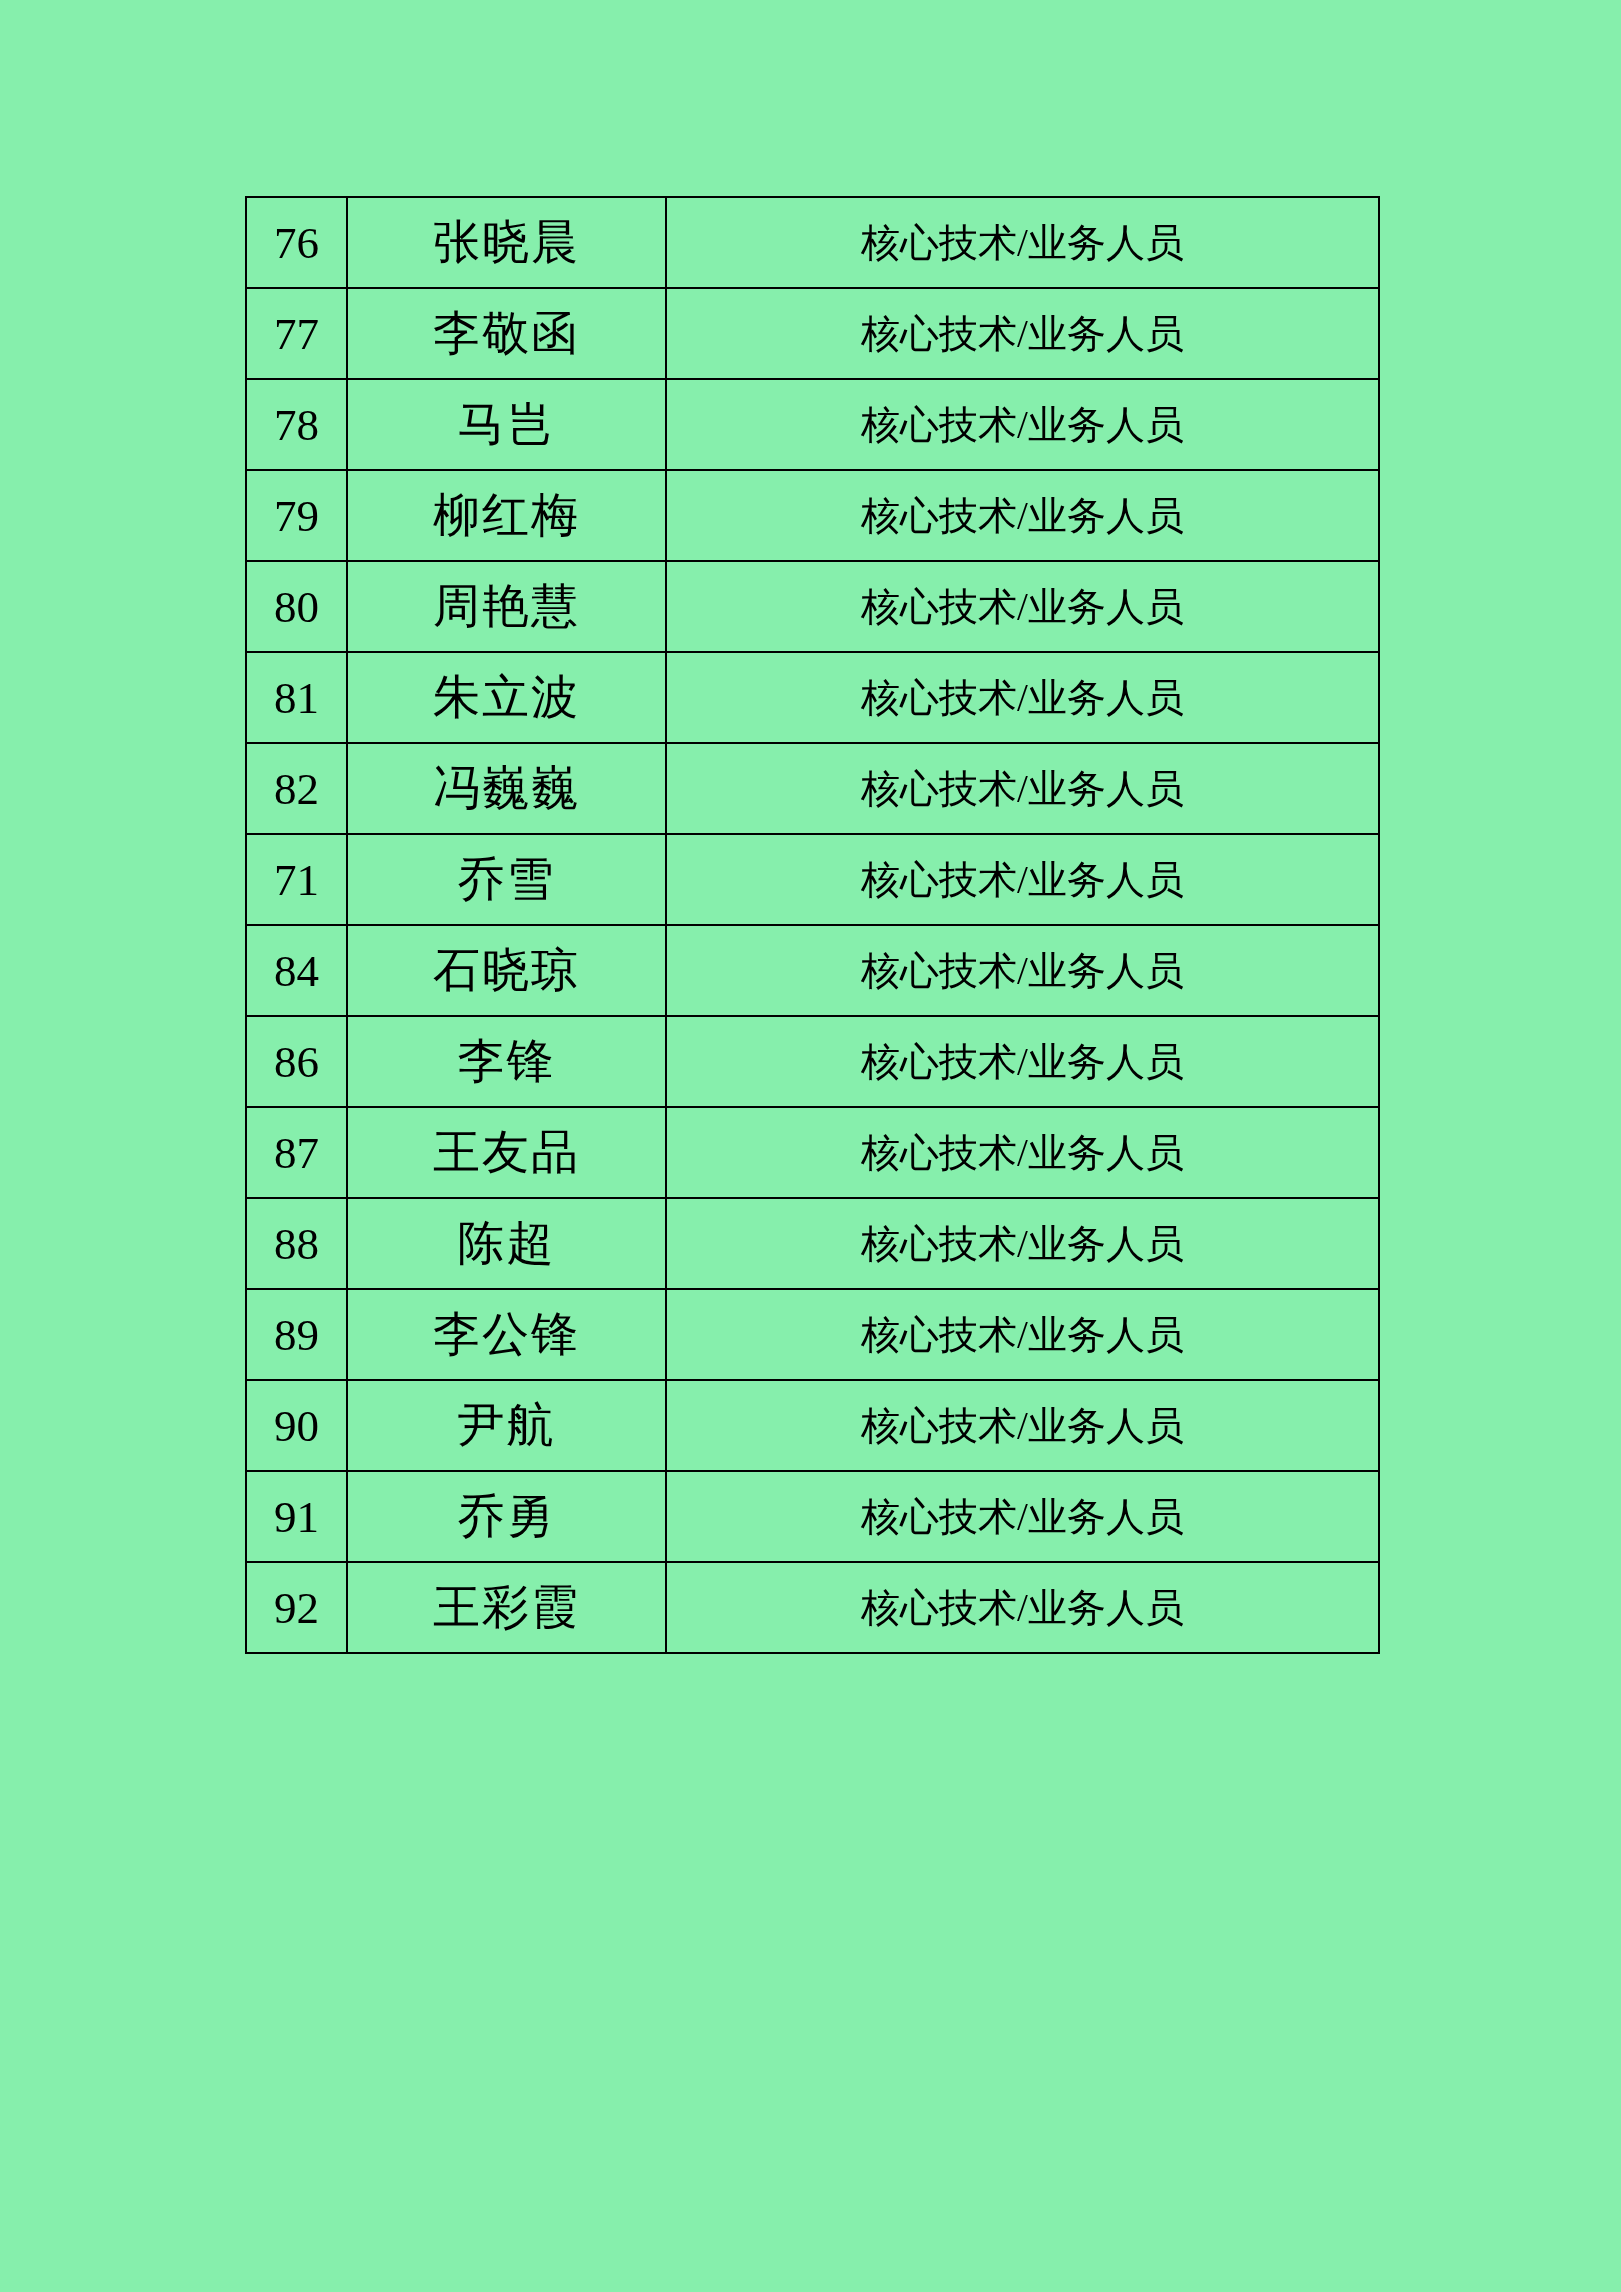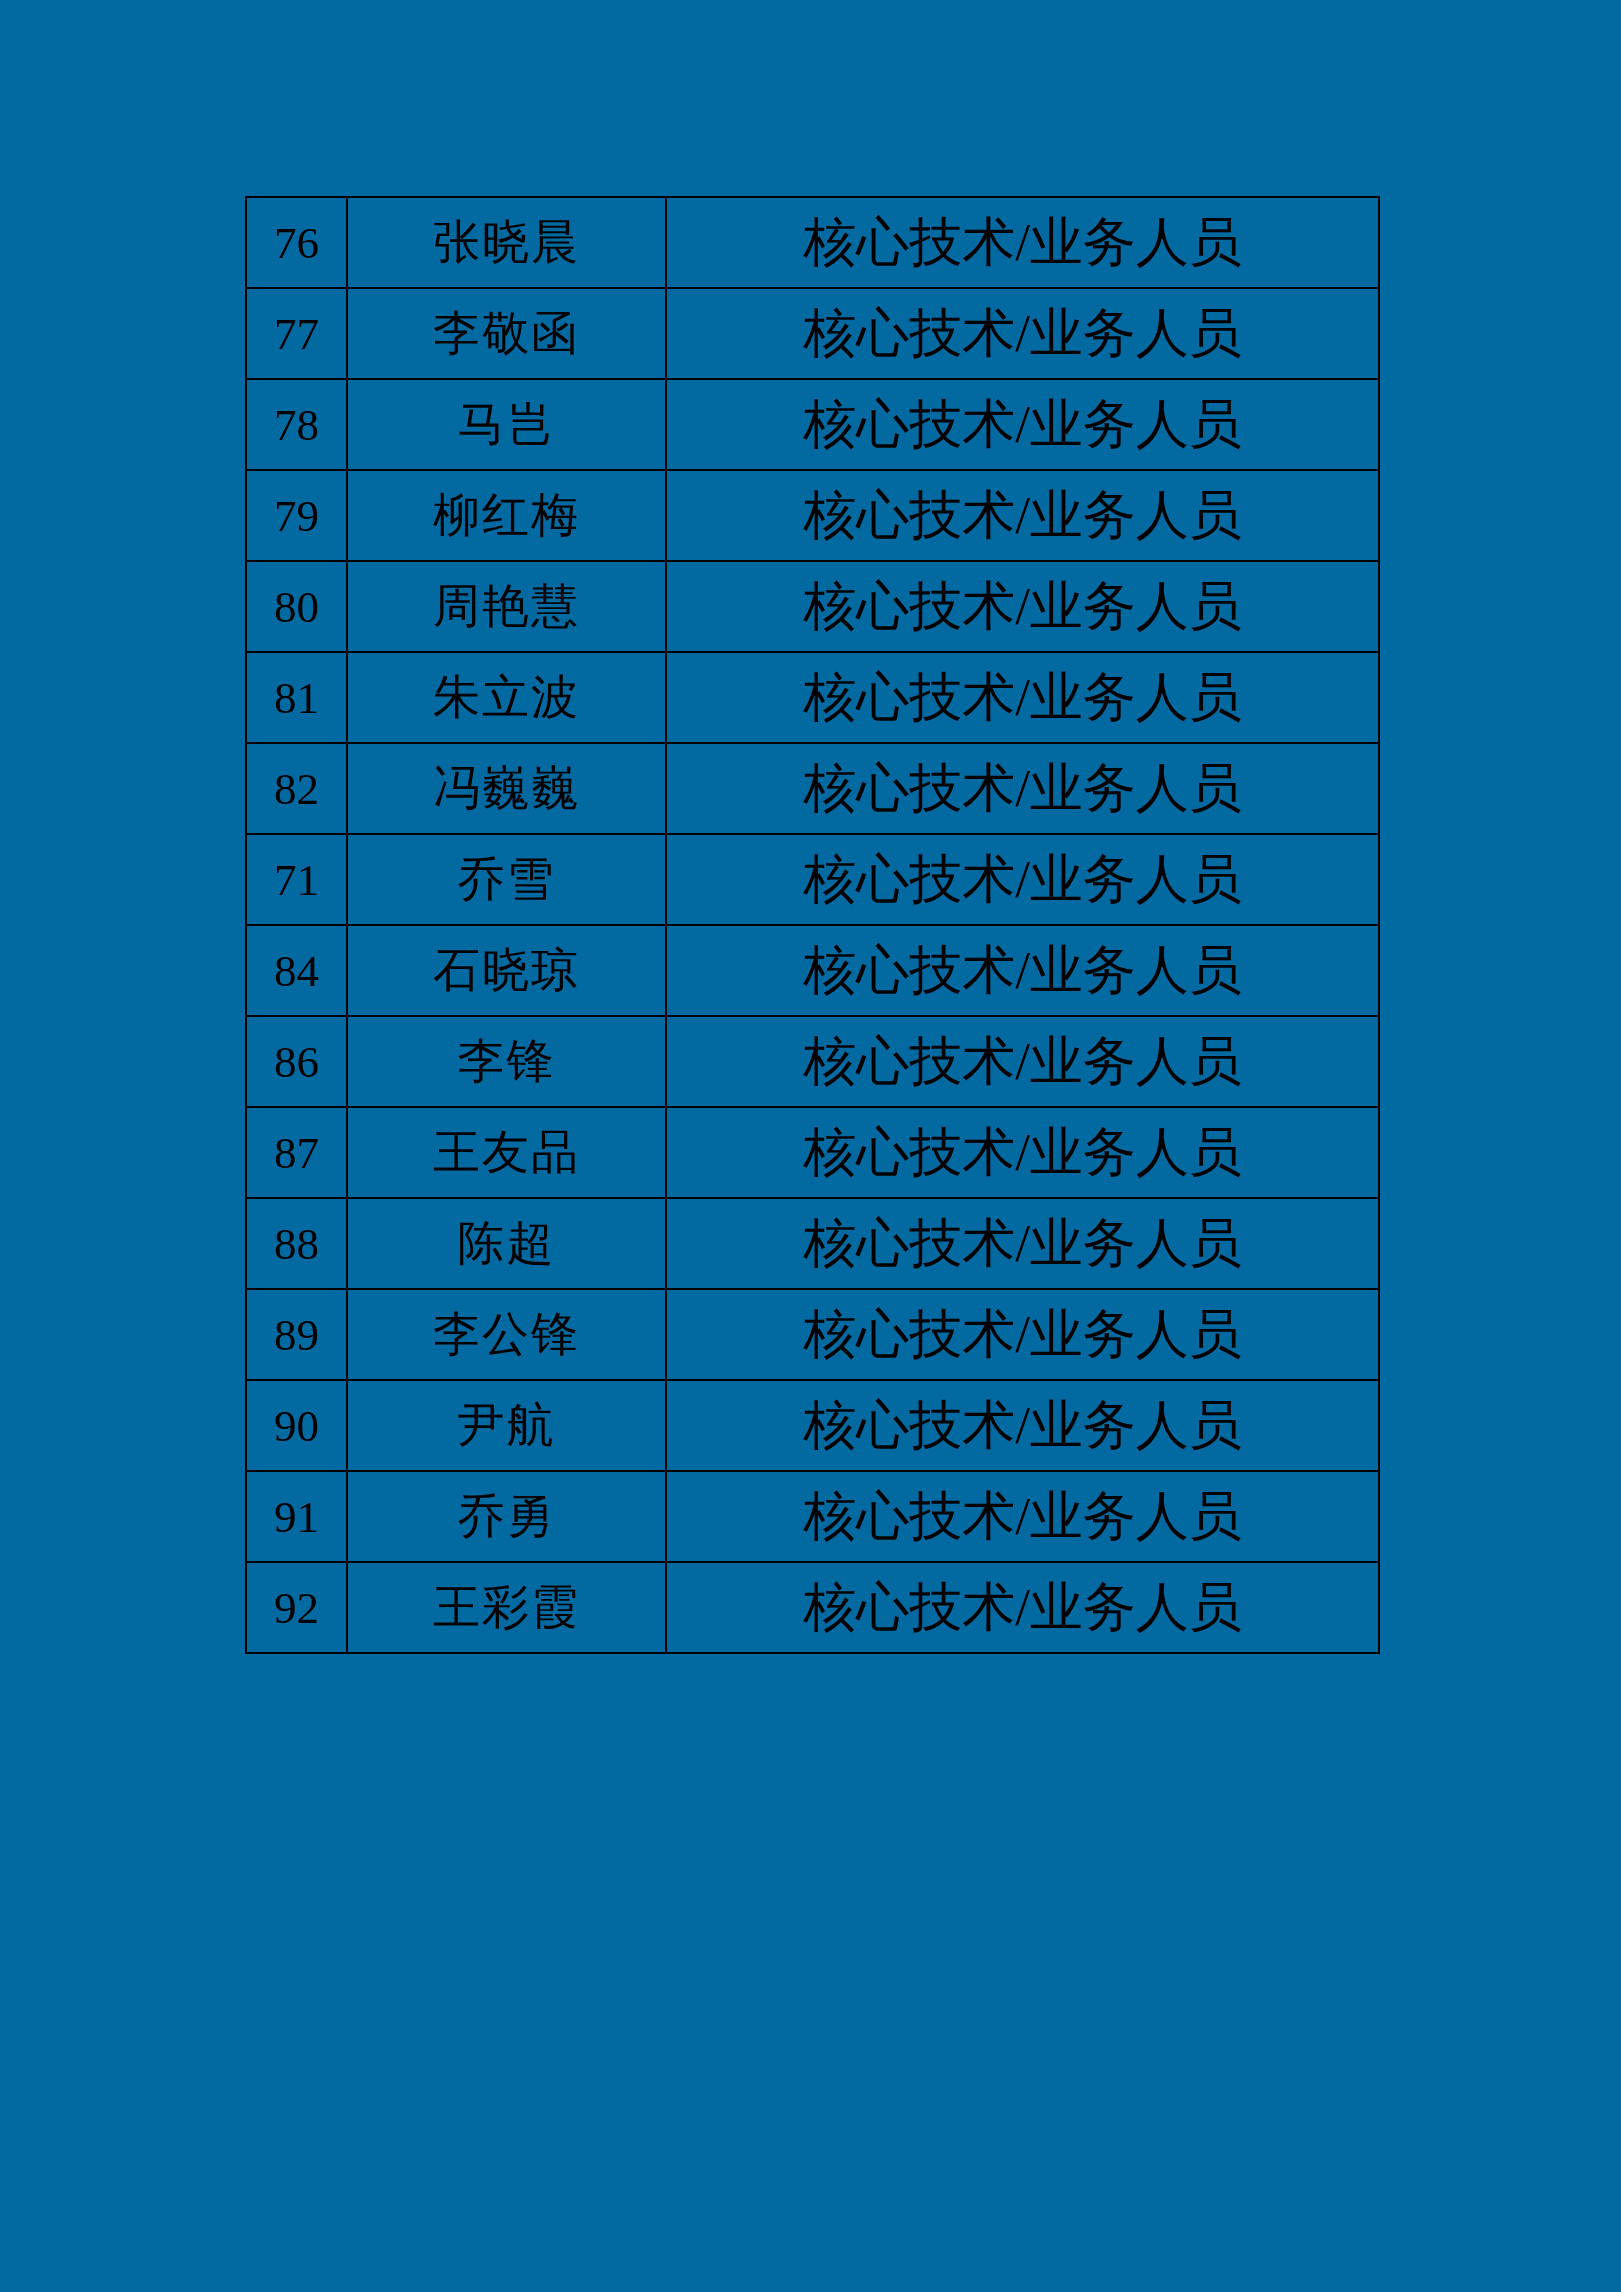--- a/index.html
+++ b/index.html
@@ -4,21 +4,21 @@
 <style>
   html, body {
     margin: 0;
     padding: 0;
     background: #ffffff;
   }
   .page {
     position: relative;
     width: 1621px;
     height: 2293px;
-    background: #0369a1;
+    background: #86efac;
     font-family: "Liberation Serif", "DejaVu Serif", serif;
     color: #000000;
     overflow: hidden;
   }
   table.roster {
     position: absolute;
     left: 245px;
     top: 196px;
     width: 1132px;
     border-collapse: collapse;
@@ -35,21 +35,21 @@
   }
   td.cell-num {
     font-size: 45px;
     font-family: "Liberation Serif", "DejaVu Serif", serif;
   }
   td.cell-name {
     font-size: 47px;
     letter-spacing: 2px;
   }
   td.cell-pos {
-    font-size: 53px;
+    font-size: 39px;
   }
 </style>
 </head>
 <body>
 
 <div class="page">
   <table class="roster">
     <colgroup>
       <col style="width:101px">
       <col style="width:319px">

